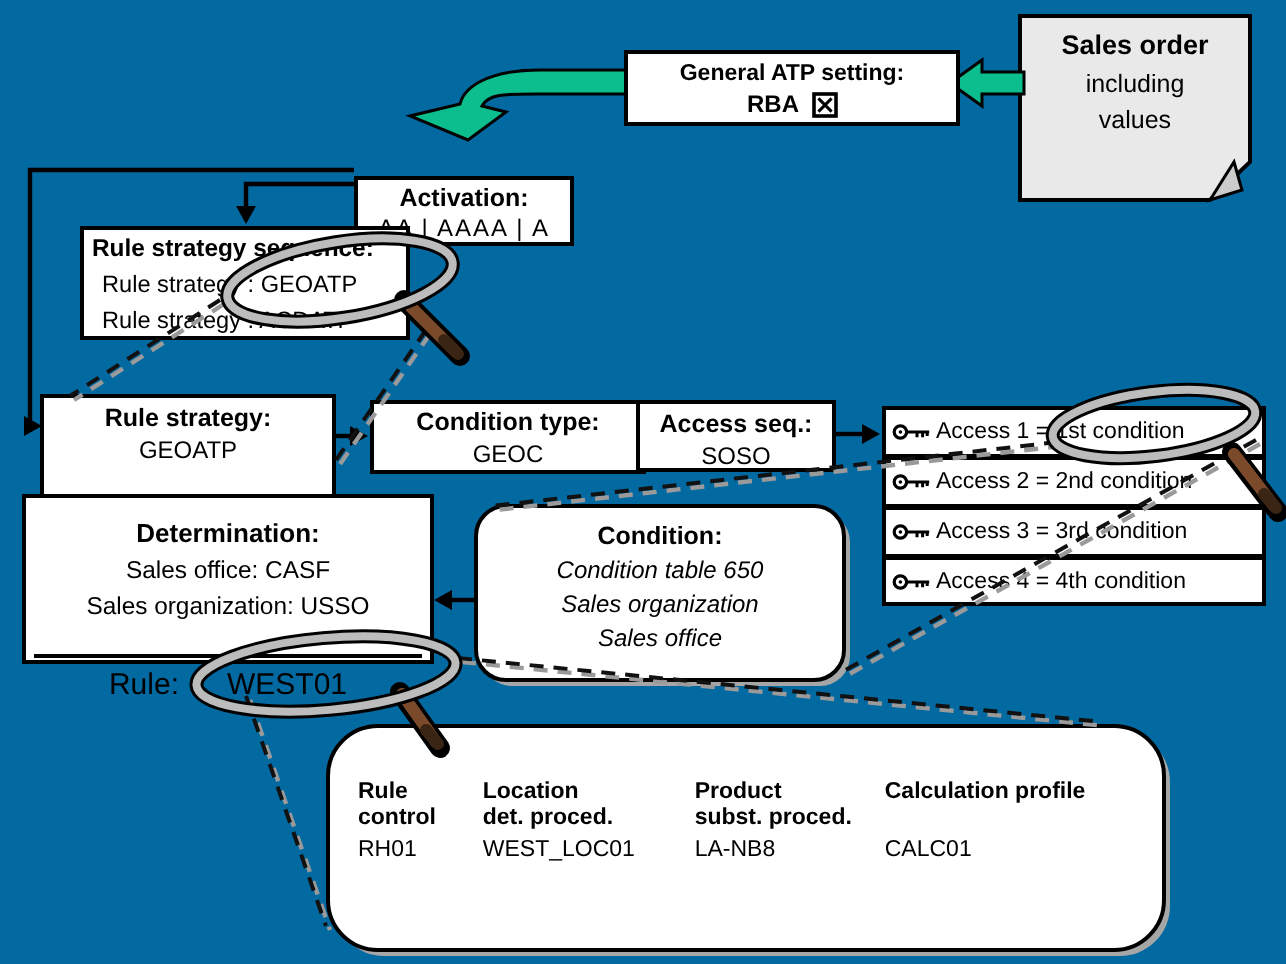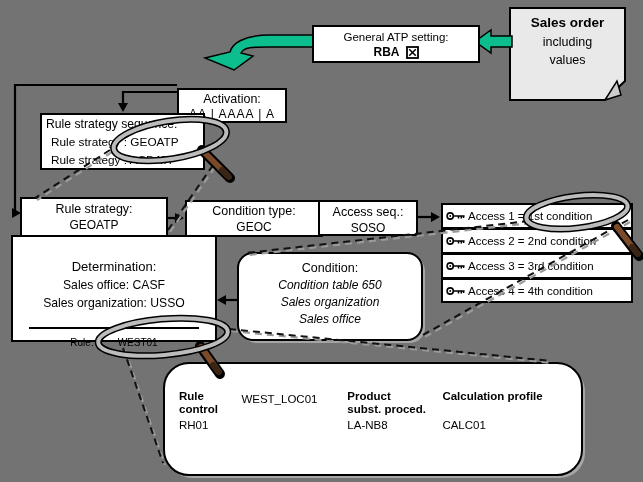--- a/index.html
+++ b/index.html
@@ -1,45 +1,45 @@
 <!DOCTYPE html>
 <html><head>
 <meta charset="utf-8">
 <style>
   html,body{margin:0;padding:0;background:#fff;}
-  .stage{position:relative;width:643px;height:482px;background:#737373;overflow:hidden;
+  .stage{position:relative;width:643px;height:482px;background:#0369a1;overflow:hidden;
          font-family:"Liberation Sans",sans-serif;color:#000;}
   svg.layer{position:absolute;left:0;top:0;pointer-events:none;}
   .under{z-index:0;} .over{z-index:3;}
   .box{position:absolute;box-sizing:border-box;background:#fff;border:2px solid #000;
        text-align:center;z-index:1;}
-  .b-title{font-weight:normal;font-size:12.5px;line-height:17px;}
+  .b-title{font-weight:bold;font-size:12.5px;line-height:17px;}
   .b-val{font-size:12px;line-height:15px;}
   
   .atp{left:312px;top:25px;width:168px;height:38px;padding-top:3px;}
   .atp .b-title{font-size:11.5px;line-height:15px;}
   .atp .b-val{display:flex;align-items:center;justify-content:center;gap:6px;font-weight:bold;}
   .chk{display:inline-block;width:13px;height:13px;}
   .act{left:177px;top:88px;width:110px;height:35px;padding-top:1px;}
   .act .b-val{font-size:12px;line-height:13px;letter-spacing:1px;}
   .seq{left:40px;top:113px;width:165px;height:57px;text-align:left;padding:1px 0 0 4px;}
   .seq .b-title{font-size:12.2px;line-height:17px;}
   .seq .b-val{font-size:11.8px;line-height:18px;padding-left:5px;}
   .rs{left:20px;top:197px;width:148px;height:55px;padding-top:2px;}
   .ct{left:185px;top:200px;width:138px;height:37px;padding-top:1px;}
   .as{left:318px;top:200px;width:100px;height:36px;padding-top:2px;}
   .arow{position:absolute;left:441px;width:192px;height:26px;box-sizing:border-box;
         background:#fff;border:2px solid #000;display:flex;align-items:center;
         padding-left:3px;gap:2px;font-size:11.5px;z-index:1;}
-  .det{left:11px;top:235px;width:206px;height:107px;padding:16px;}
+  .det{left:11px;top:247px;width:206px;height:85px;padding:4px;}
   .det-main{height:76px;border-bottom:2px solid #000;box-sizing:border-box;padding-top:5px;}
   .det-main .b-title{font-size:13px;line-height:18px;}
   .det-main .b-val{font-size:12.2px;line-height:18px;}
   .det-rule{height:27px;display:flex;align-items:center;justify-content:center;
-            gap:24px;font-size:10px;}
+            gap:24px;font-size:15px;}
   .cond{left:237px;top:252px;width:186px;height:89px;border-radius:16px;
         box-shadow:3px 3px 0 -1px #a6a6a6;padding-top:6px;}
   .cond .b-val{line-height:17px;font-style:italic;}
   .ruled{left:163px;top:362px;width:420px;height:114px;border-radius:26px;
          box-shadow:3px 3px 0 -1px #a6a6a6;text-align:left;padding:13px 0 0 14px;}
   .ruled-title{font-size:12px;}
   .ruled-title b{font-weight:bold;}
   .rtable{display:flex;margin-top:13px;}
   .rcol{display:flex;flex-direction:column;}
   .rcol .hd{font-weight:bold;font-size:11.5px;line-height:13px;white-space:pre-line;min-height:26px;}
@@ -181,20 +181,22 @@
   </div>
 
   <div class="box ruled">
     <div class="rtable">
       <div class="rcol c1">
         <div class="hd">Rule
 control</div>
         <div class="vl">RH01</div>
       </div>
       <div class="rcol c2">
+        <div class="hd">Location
+det. proced.</div>
         <div class="vl">WEST_LOC01</div>
       </div>
       <div class="rcol c3">
         <div class="hd">Product
 subst. proced.</div>
         <div class="vl">LA-NB8</div>
       </div>
       <div class="rcol c4">
         <div class="hd">Calculation profile</div>
         <div class="vl">CALC01</div>

